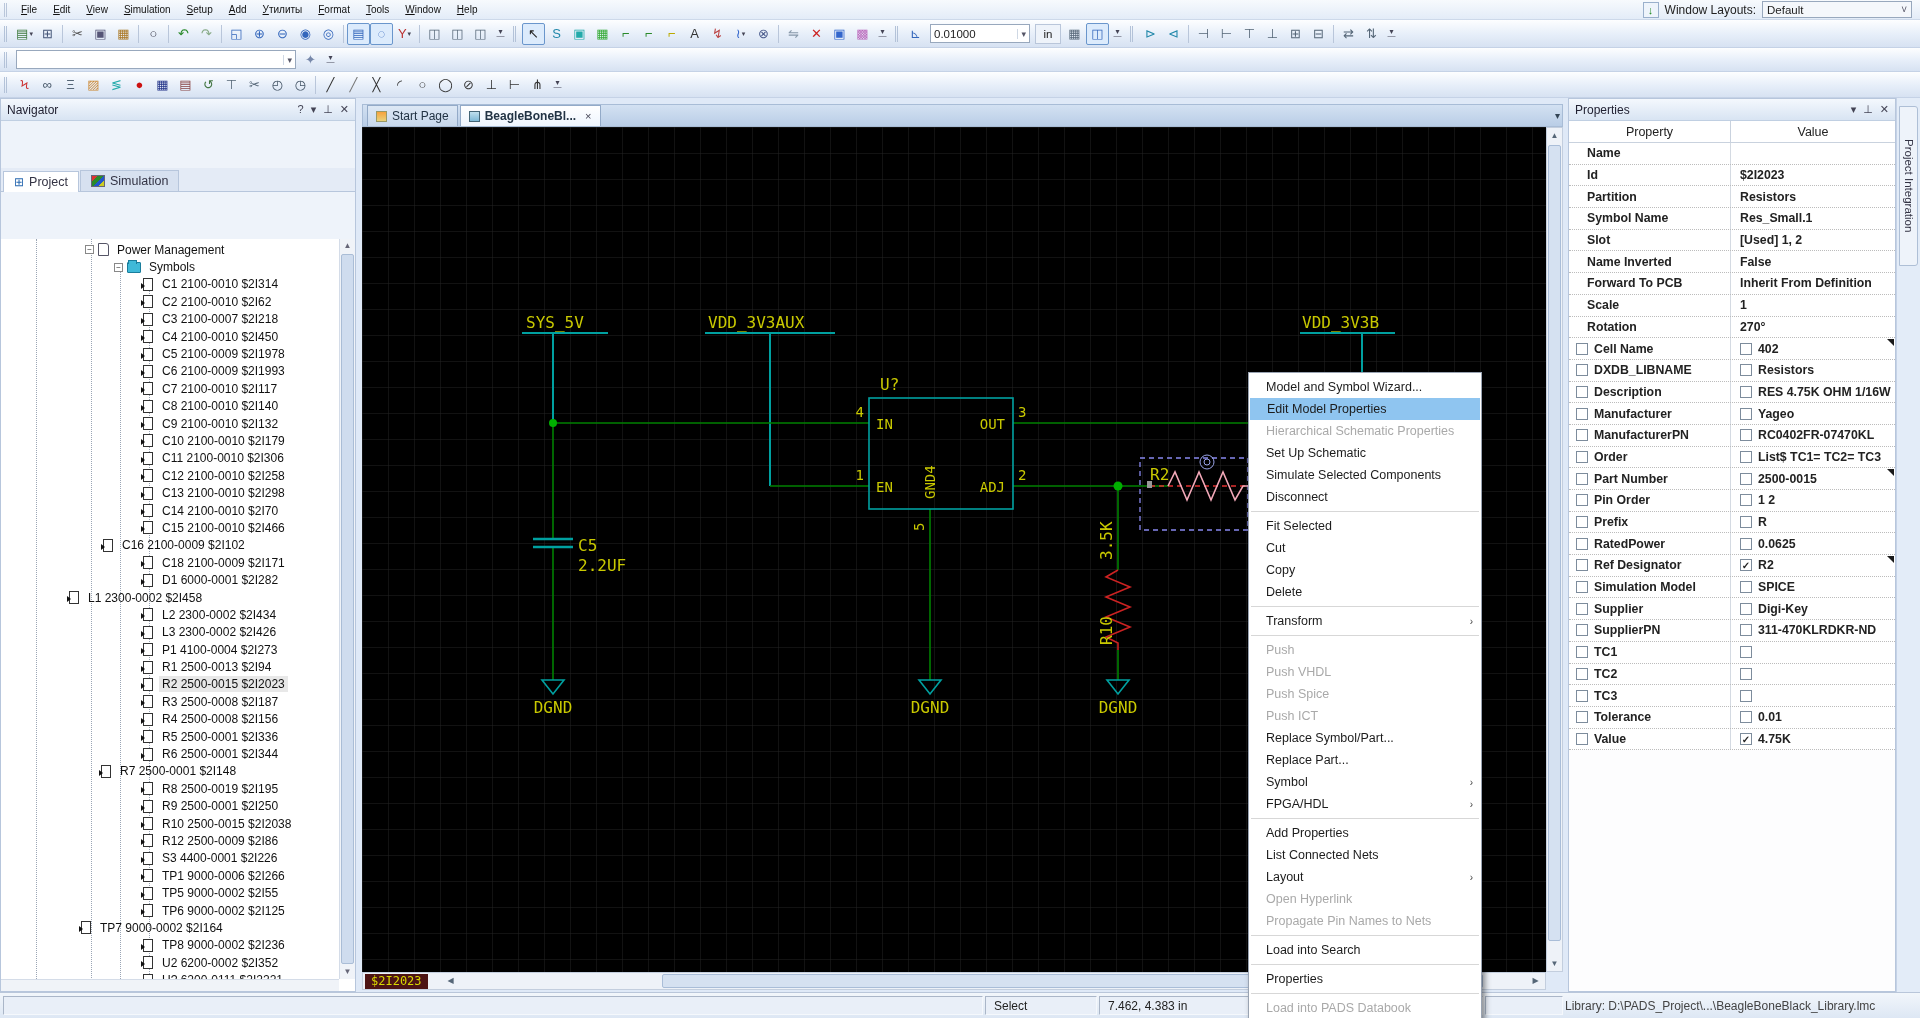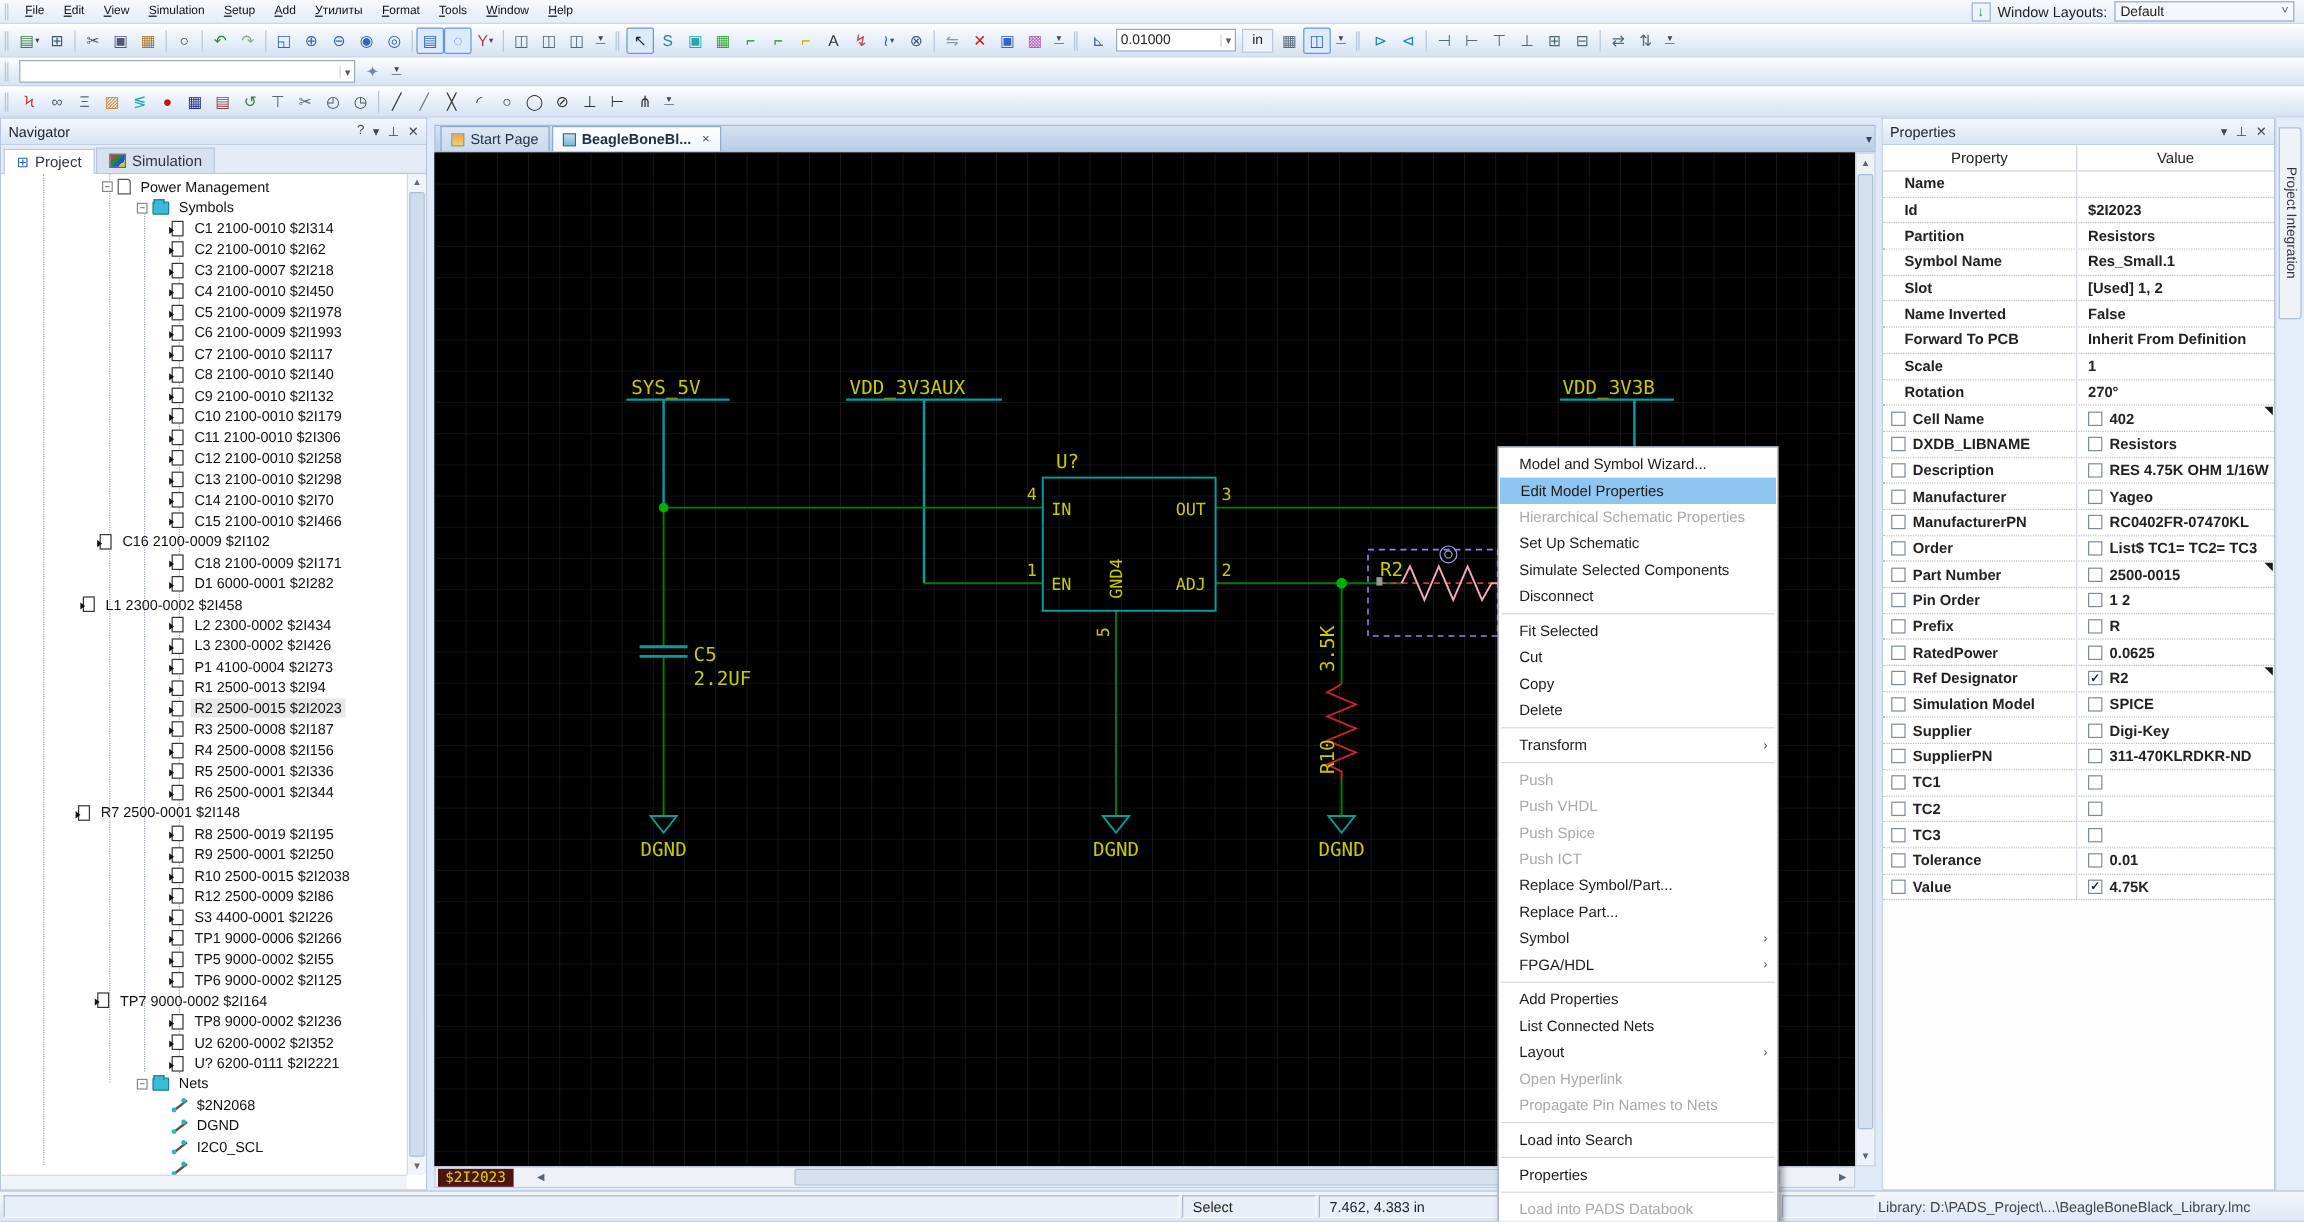--- a/index.html
+++ b/index.html
@@ -36,21 +36,21 @@
     justify-content:center; line-height:4px; flex:none; margin:0 2px;}
   .tb-combo { width:100px; height:19px; border:1px solid #98a8bd; background:#fff; display:flex; align-items:center;
     justify-content:space-between; padding:0 3px; font-size:11.5px; margin:0 3px; flex:none;}
   .tb-combo.wide { width:280px;}
   .tb-combo .dd { font-size:9px; color:#556; border-left:1px solid #cfd8e4; padding-left:3px;}
   .tb-unit { min-width:26px; height:20px; border:1px solid #b9c6da; background:#eef3fa; display:flex; align-items:center;
     justify-content:center; font-size:11.5px; margin:0 2px; flex:none;}
 
   
   .navigator { position:absolute; left:0; top:98px; width:356px; height:894px; background:#eef3fa;
-    border:1px solid #b7c6dc; display:flex; flex-direction:column;}
+    border:1px solid #b7c6dc; display:flex; flex-direction:column;gap:47px;}
   .panel-head { height:22px; background:linear-gradient(#f4f8fd,#d8e4f3); border-bottom:1px solid #c0cfe2;
     display:flex; align-items:center; padding:0 6px; font-size:12px; color:#223;}
   .panel-head .ph-btns { margin-left:auto; display:flex; gap:7px; color:#445; font-size:11px;}
   .nav-tabs { height:24px; display:flex; align-items:flex-end; background:#e4ebf6; border-bottom:1px solid #b7c6dc; padding-left:2px;}
   .nav-tab { display:flex; align-items:center; gap:5px; padding:3px 10px; font-size:12.5px; border:1px solid #b7c6dc;
     border-bottom:none; background:#d7e1f0; color:#334; margin-right:1px;}
   .nav-tab.active { background:#fff; position:relative; top:1px; }
   .icon-project { color:#2a6ab0; font-size:12px;}
   .icon-sim { width:14px; height:12px; background:linear-gradient(135deg,#d33 25%,#2a8a2a 25% 50%,#2255cc 50% 75%,#cccc22 75%); border:1px solid #667;}
   .tree-wrap { position:relative; flex:1; background:#fff; overflow:hidden;}
@@ -708,21 +708,21 @@
           <div class="tree-row" style="padding-left:142px;">
             <span class="sym-icon"></span>
             <span class="tree-label">C14 2100-0010 $2I70</span>
           </div>
 
           <div class="tree-row" style="padding-left:142px;">
             <span class="sym-icon"></span>
             <span class="tree-label">C15 2100-0010 $2I466</span>
           </div>
 
-          <div class="tree-row" style="padding-left:82px;">
+          <div class="tree-row" style="padding-left:82px;margin-left:20px;">
             <span class="sym-icon"></span>
             <span class="tree-label">C16 2100-0009 $2I102</span>
           </div>
 
           <div class="tree-row" style="padding-left:142px;">
             <span class="sym-icon"></span>
             <span class="tree-label">C18 2100-0009 $2I171</span>
           </div>
 
           <div class="tree-row" style="padding-left:142px;">
@@ -773,21 +773,21 @@
           <div class="tree-row" style="padding-left:142px;">
             <span class="sym-icon"></span>
             <span class="tree-label">R5 2500-0001 $2I336</span>
           </div>
 
           <div class="tree-row" style="padding-left:142px;">
             <span class="sym-icon"></span>
             <span class="tree-label">R6 2500-0001 $2I344</span>
           </div>
 
-          <div class="tree-row" style="padding-left:64px;">
+          <div class="tree-row" style="padding-left:100px;">
             <span class="sym-icon"></span>
             <span class="tree-label">R7 2500-0001 $2I148</span>
           </div>
 
           <div class="tree-row" style="padding-left:142px;">
             <span class="sym-icon"></span>
             <span class="tree-label">R8 2500-0019 $2I195</span>
           </div>
 
           <div class="tree-row" style="padding-left:142px;">

